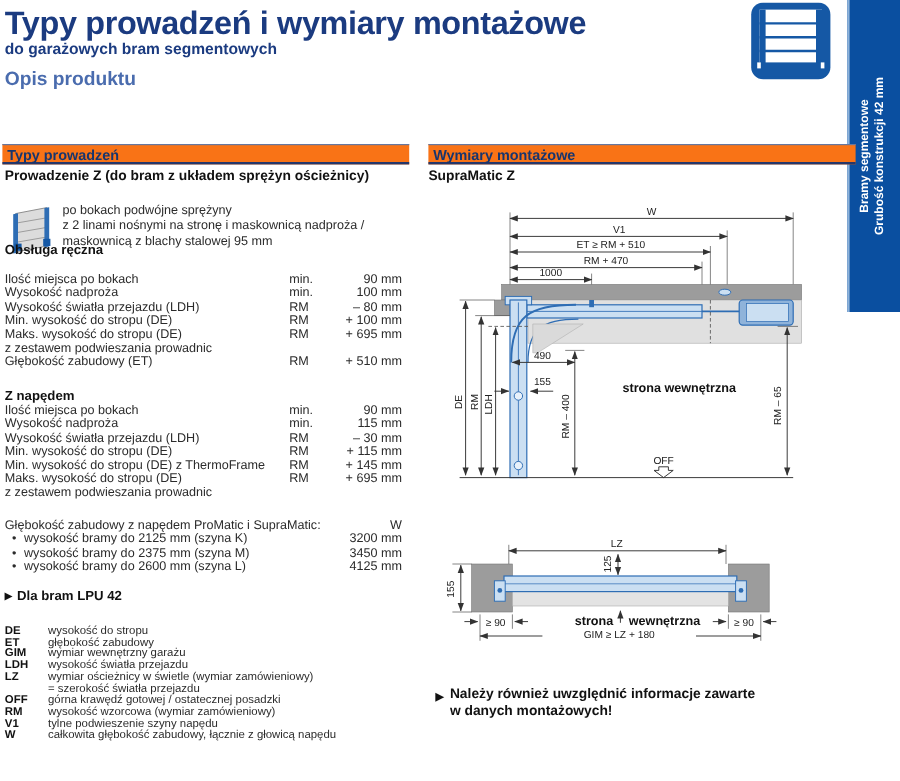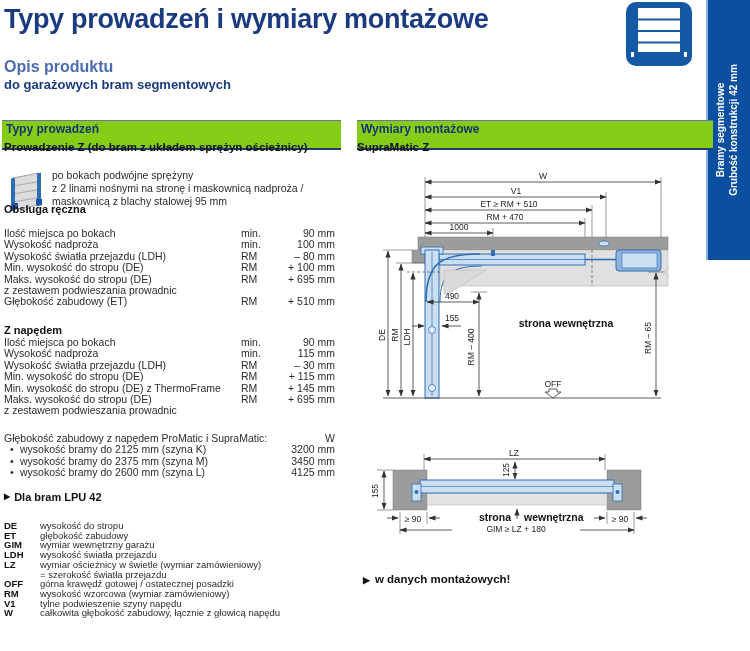--- a/index.html
+++ b/index.html
@@ -5,21 +5,21 @@
   html,body{margin:0;padding:0;}
   body{
     width:750px;height:651px;position:relative;background:#ffffff;
     font-family:"Liberation Sans",sans-serif;color:#1c1c1c;overflow:hidden;
   }
   .abs{position:absolute;}
   .h1{font-size:27px;font-weight:bold;color:#1b3b80;letter-spacing:-0.3px;}
   .h2{font-size:13px;font-weight:bold;color:#1b3b80;}
   .h3{font-size:16px;font-weight:bold;color:#4a6cae;}
   .secbar{
-    height:30px;background:#84cc16;border-top:1px solid #66779f;border-bottom:2px solid #25376b;
+    height:17px;background:#f97316;border-top:1px solid #66779f;border-bottom:2px solid #25376b;
     font-size:12px;font-weight:bold;color:#17356e;box-sizing:border-box;padding:1px 0 0 4px;
   }
   .subhead{font-size:11.5px;font-weight:bold;color:#111;}
   .bodytxt{font-size:10.5px;line-height:13.2px;color:#2b2b2b;}
   .sect-title{font-size:11px;font-weight:bold;color:#111;}
   .trow{display:flex;font-size:10.5px;line-height:11.4px;color:#2b2b2b;}
   .tlabel{flex:1;}
   .tlabel .l2{display:block;}
   .tref{width:34px;}
   .tval{width:60px;text-align:right;}
@@ -47,21 +47,21 @@
   svg .ext{stroke:#555;stroke-width:0.6;fill:none;}
   svg .dsh{stroke:#555;stroke-width:0.7;stroke-dasharray:3,2;fill:none;}
   svg .blu{stroke:#2e6db4;fill:#cbdff2;}
   svg .dt{font-family:"Liberation Sans",sans-serif;font-size:8.5px;fill:#222;}
   svg .dtb{font-family:"Liberation Sans",sans-serif;font-size:10.5px;font-weight:bold;fill:#111;}
 </style>
 </head>
 <body>
 
 <div class="abs h1" style="left:4px;top:4px;">Typy prowadzeń i wymiary montażowe</div>
-<div class="abs h2" style="left:4px;top:33px;margin-top:44px;">do garażowych bram segmentowych</div>
+<div class="abs h2" style="left:4px;top:33px;">do garażowych bram segmentowych</div>
 <div class="abs h3" style="left:4px;top:58px;">Opis produktu</div>
 
 <svg class="abs" style="left:624px;top:2px;" width="72" height="68" viewBox="0 0 72 68">
   <g>
     <rect x="2" y="0" width="66" height="64" rx="10" fill="#1558a5"></rect>
     <rect x="9" y="6" width="52" height="46" fill="#ffffff"></rect>
     <line x1="9" y1="17.5" x2="61" y2="17.5" stroke="#1558a5" stroke-width="2"></line>
     <line x1="9" y1="29" x2="61" y2="29" stroke="#1558a5" stroke-width="2"></line>
     <line x1="9" y1="40.5" x2="61" y2="40.5" stroke="#1558a5" stroke-width="2"></line>
     <rect x="9" y="6" width="5" height="46" fill="#1558a5"></rect>
@@ -391,15 +391,16 @@
   <g>
     <line class="dim" x1="400" y1="530" x2="634" y2="530" marker-start="url(#ar2)" marker-end="url(#ar2)"></line>
     <rect x="452" y="523" width="128" height="10" fill="#ffffff"></rect>
     <text class="dt" x="516" y="531.5" text-anchor="middle">GIM ≥ LZ + 180</text>
   </g>
 </svg>
 
 <div class="abs note" style="left:363px;top:573px;width:330px;">
   <span class="mk">▶</span>
   <span>
+    <span style="display:block">Należy również uwzględnić informacje zawarte</span>
     <span style="display:block">w danych montażowych!</span>
   </span>
 </div>
 
 </body></html>

